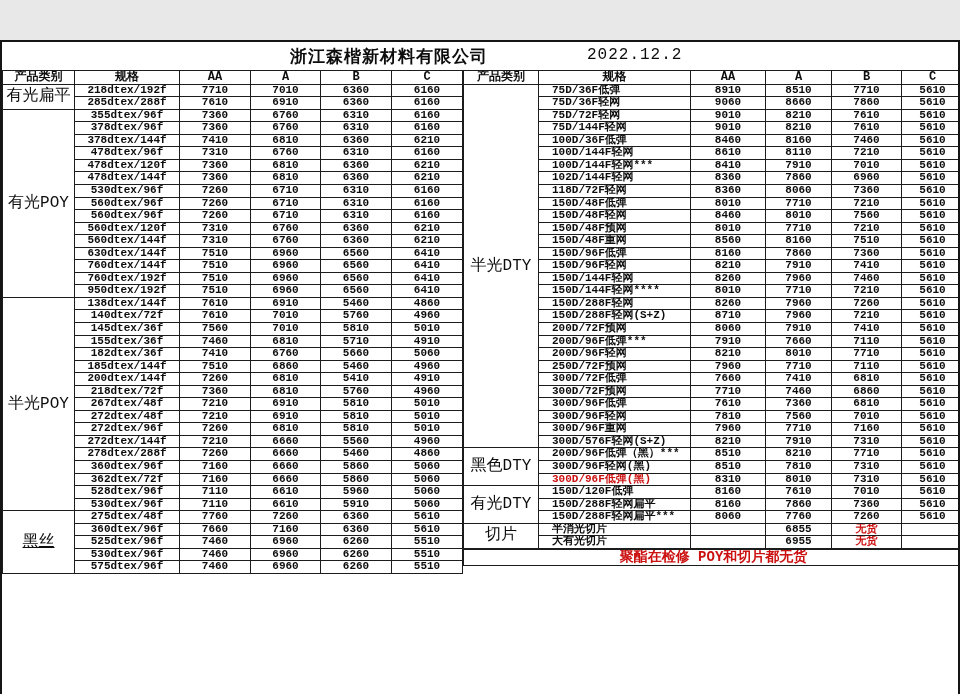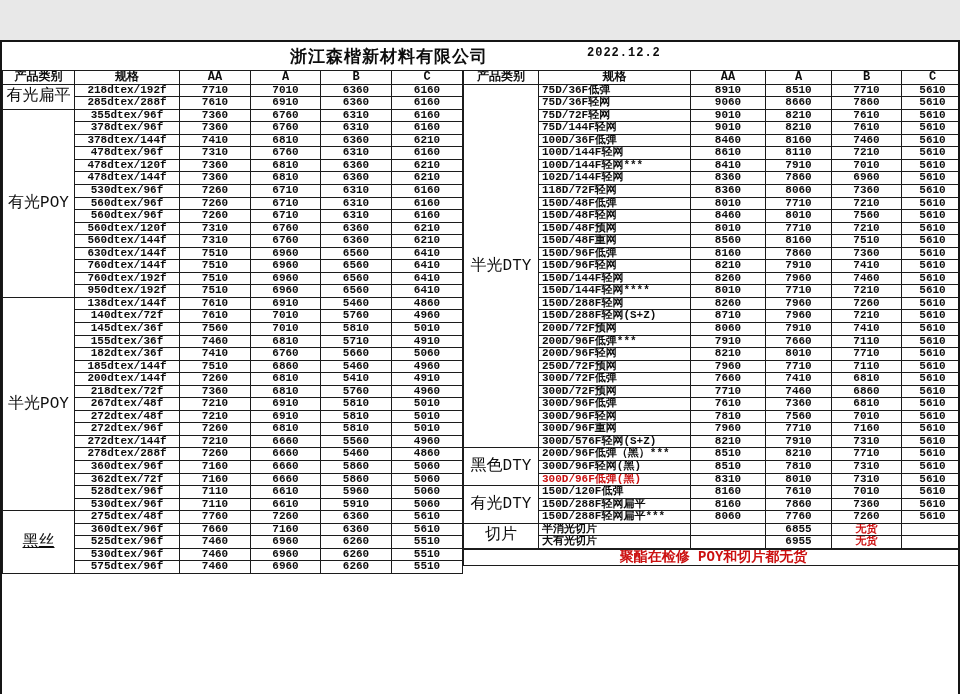--- a/index.html
+++ b/index.html
@@ -6,35 +6,35 @@
   *{box-sizing:border-box;}
   #sheet{
     width:960px;height:694px;background:#ffffff;position:relative;
     border:2px solid #151515;
     font-family:"Liberation Mono","DejaVu Sans Mono",monospace;
     color:#0d0d0d;overflow:hidden;margin-top:40px;
   }
   
   #titlebar{height:28px;position:relative;}
   #company{position:absolute;left:288px;top:3px;font-size:17px;font-weight:700;letter-spacing:1px;white-space:nowrap;}
-  #datebox{position:absolute;left:585px;top:4px;font-size:12px;font-weight:700;letter-spacing:1px;white-space:nowrap;}
+  #datebox{position:absolute;left:585px;top:4px;font-size:16px;font-weight:400;letter-spacing:1px;white-space:nowrap;}
   
   #tables{display:flex;height:626px;width:960px;}
   table.price{border-collapse:collapse;table-layout:fixed;height:474px;font-size:11px;}
   #left-table{width:460px;}
   #right-table{width:500px;}
   table.price th, table.price td{
     border:1px solid #1c1c1c;padding:0 1px;overflow:hidden;white-space:nowrap;
     text-align:center;vertical-align:middle;line-height:1.05;
   }
   table.price th{font-size:12px;font-weight:700;}
   td.cat{font-size:16px;font-weight:400;}
   td.cat.ul{text-decoration:underline;}
   td.spec{font-weight:700;font-size:11px;}
-  #right-table td.spec{text-align:left;padding-left:3px;}
+  #right-table td.spec{text-align:left;padding-left:13px;}
   td.val{font-weight:700;}
   .red{color:#cc1111;}
   td.note{font-size:14px;font-weight:700;border-left:1px solid #1c1c1c;}
   
   #contact-row{
     height:34px;border-top:1px solid #1c1c1c;display:flex;align-items:center;justify-content:center;
     font-size:13px;font-weight:700;letter-spacing:1px;
   }
   #notice-row{
     height:30px;border-top:2px solid #151515;display:flex;align-items:center;justify-content:center;

